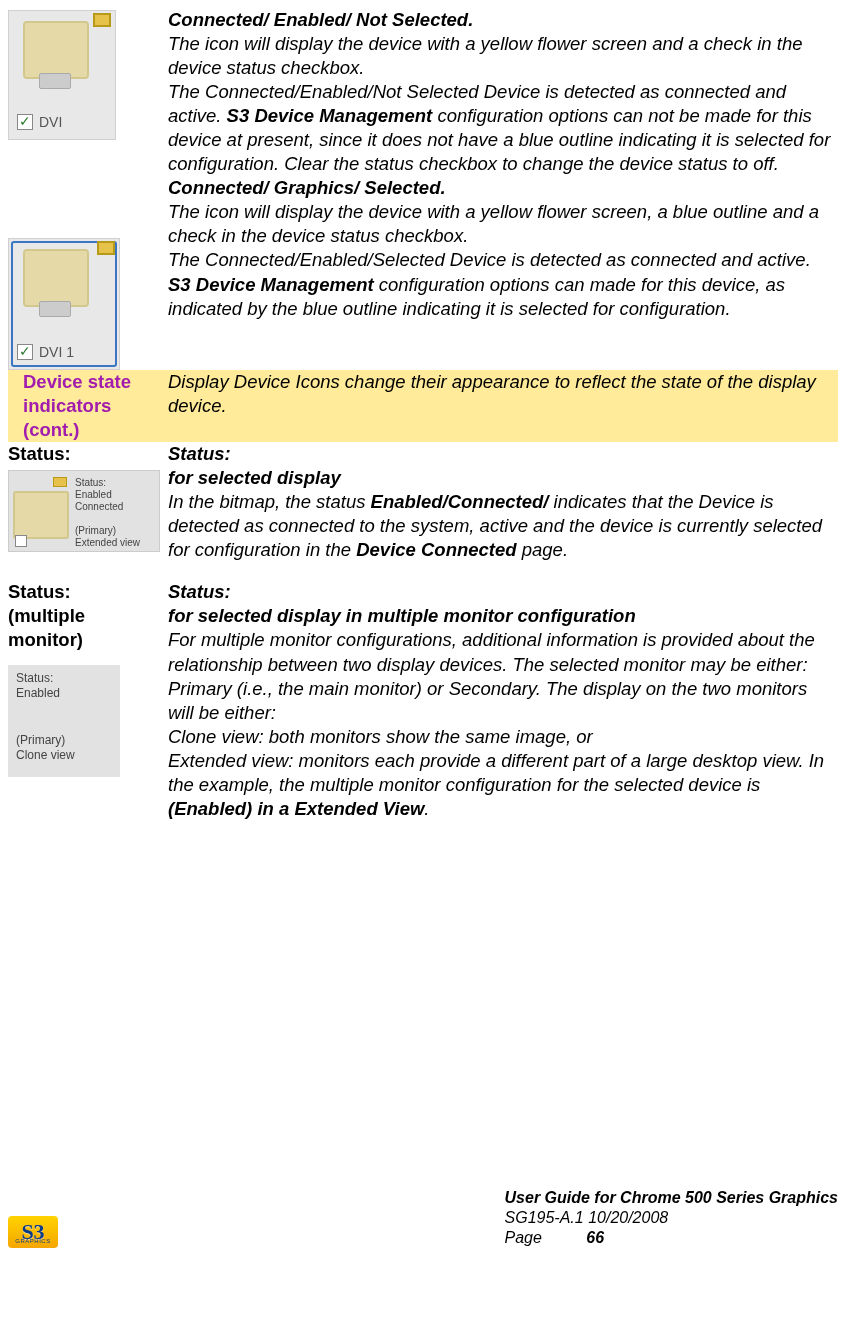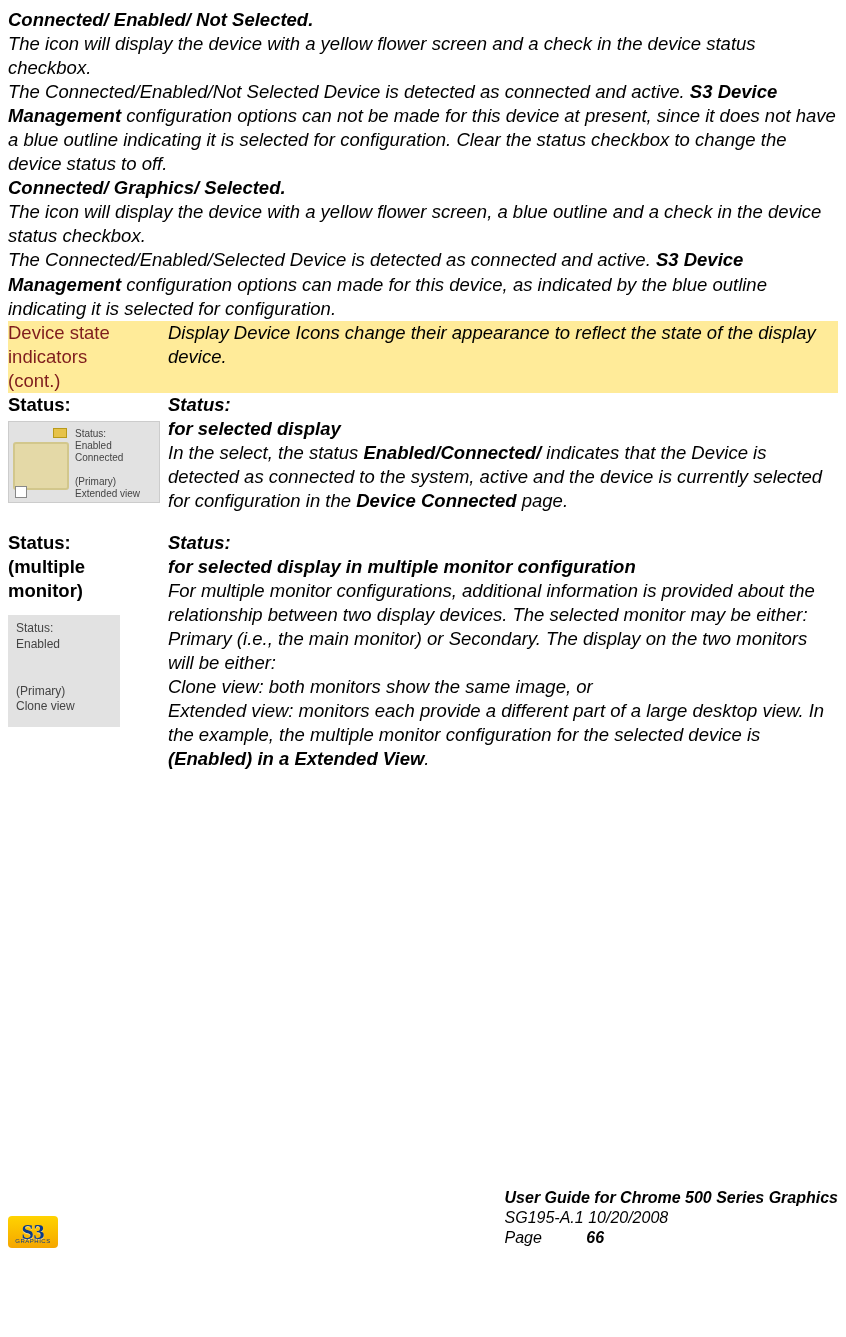--- a/index.html
+++ b/index.html
@@ -27,21 +27,21 @@
   .col-left {
     width: 152px;
     flex-shrink: 0;
     padding-right: 8px;
   }
   .col-right {
     flex: 1;
     font-style: italic;
   }
   .bold { font-weight: bold; }
-  .red-bold { font-weight: normal; color: #7f1d1d; }
+  .red-bold { font-weight: bold; color: #a21caf; margin-left: 15px; }
 
   .device-icon {
     width: 106px;
     height: 128px;
     background: #e8e8e8;
     border: 1px solid #d0d0d0;
     position: relative;
     margin-top: 2px;
   }
   .device-icon-sel {
@@ -192,20 +192,44 @@
   .footer-text .pagelbl { font-weight: normal; }
   .footer-text .pagenum { font-weight: bold; margin-left: 40px; }
   .spacer-sm { height: 6px; }
 </style>
 </head>
 <body>
 
 <div class="page">
 
   <div class="row">
+    <div class="col-left">
+      <div class="device-icon">
+        <div class="corner-badge"></div>
+        <div class="mon-frame"></div>
+        <div class="mon-base"></div>
+        <div class="cb-row">
+          <div class="cb"></div>
+          <span>DVI</span>
+        </div>
+      </div>
+
+      <div style="height:96px"></div>
+
+      <div class="device-icon-sel">
+        <div class="sel-outline"></div>
+        <div class="corner-badge"></div>
+        <div class="mon-frame"></div>
+        <div class="mon-base"></div>
+        <div class="cb-row">
+          <div class="cb"></div>
+          <span>DVI 1</span>
+        </div>
+      </div>
+    </div>
 
     <div class="col-right">
       <div class="bold">Connected/ Enabled/ Not Selected.</div>
       <div>The icon will display the device with a yellow flower screen and a check in the device status checkbox.</div>
       <div>
         <span>The Connected/Enabled/Not Selected Device is detected as connected and active. </span><span class="bold">S3 Device Management</span><span> configuration options can not be made for this device at present, since it does not have a blue outline indicating it is selected for configuration. Clear the status checkbox to change the device status to off.</span>
       </div>
       <div class="bold">Connected/ Graphics/ Selected.</div>
       <div>The icon will display the device with a yellow flower screen, a blue outline and a check in the device status checkbox.</div>
       <div>
@@ -237,21 +261,21 @@
 Connected
 
 (Primary)
 Extended view</div>
       </div>
     </div>
     <div class="col-right">
       <div class="bold">Status:</div>
       <div class="bold">for selected display</div>
       <div>
-        <span>In the select, the status </span><span class="bold">Enabled/Connected/</span><span> indicates that the Device is detected as connected to the system, active and the device is currently selected for configuration in the </span><span class="bold">Device Connected</span><span> page.</span>
+        <span>In the bitmap, the status </span><span class="bold">Enabled/Connected/</span><span> indicates that the Device is detected as connected to the system, active and the device is currently selected for configuration in the </span><span class="bold">Device Connected</span><span> page.</span>
       </div>
     </div>
   </div>
 
   <div style="height:18px"></div>
 
   <div class="row">
     <div class="col-left">
       <div class="bold">Status:</div>
       <div class="bold">(multiple monitor)</div>

